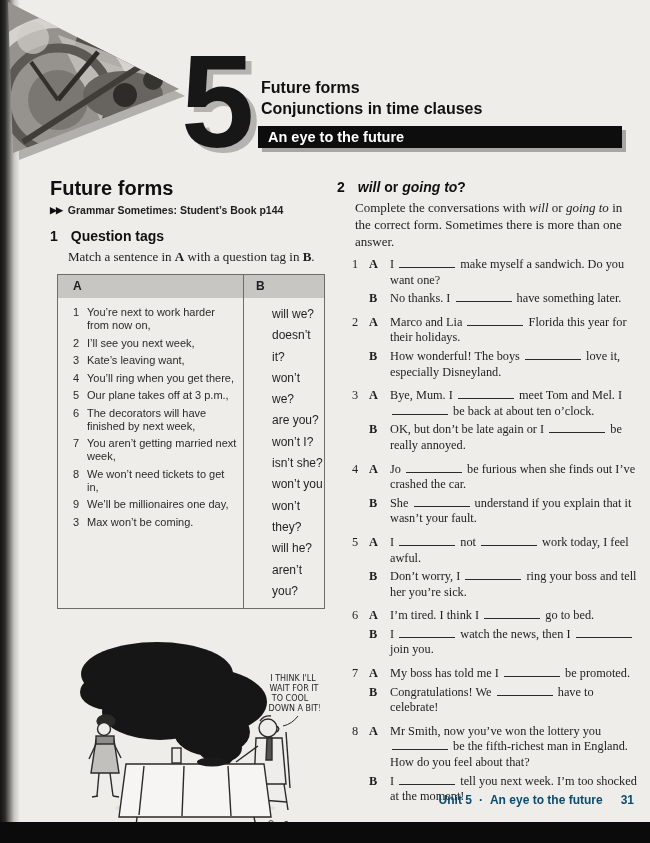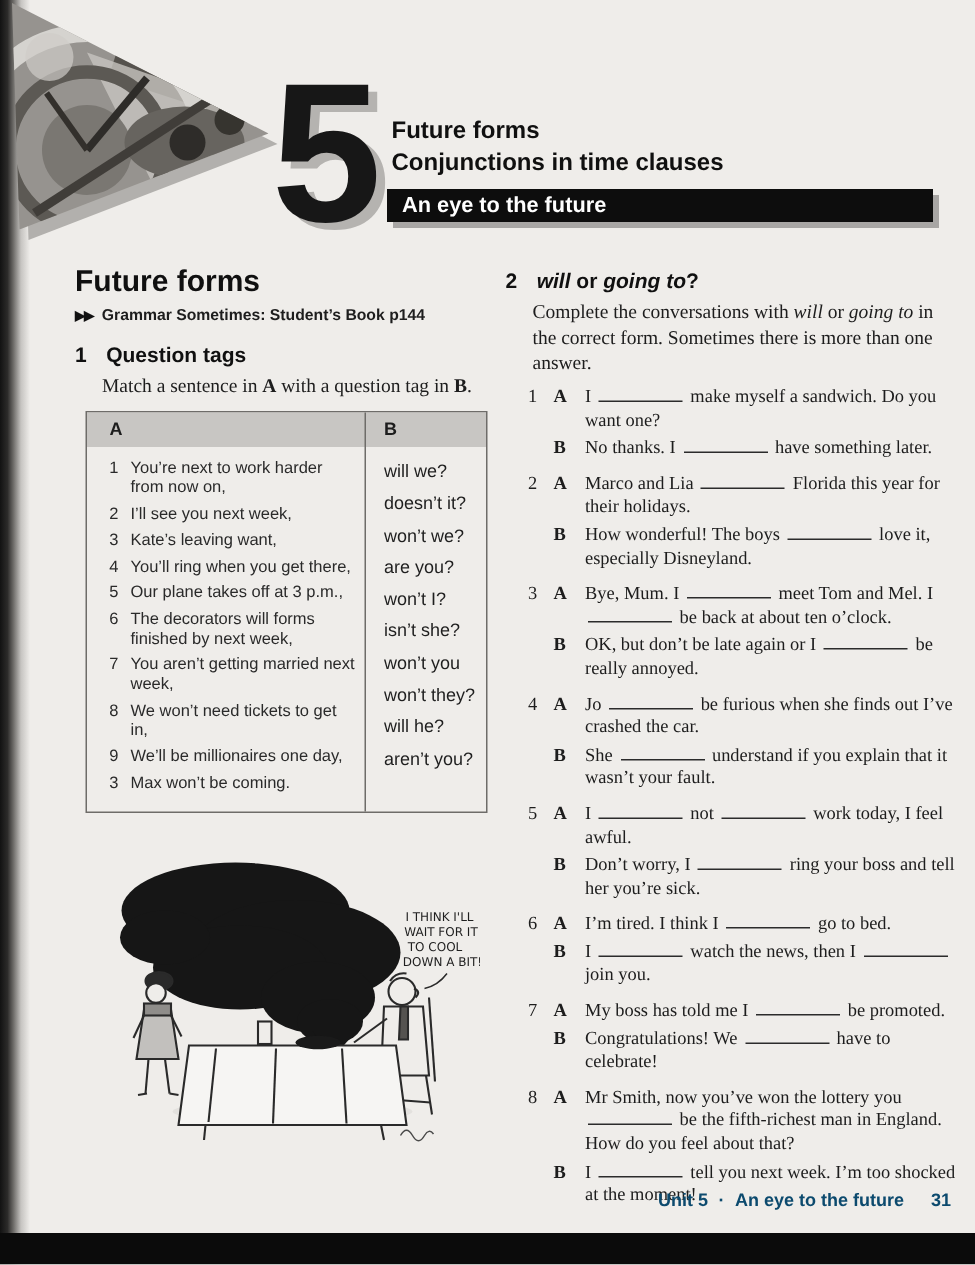--- a/index.html
+++ b/index.html
@@ -24,21 +24,21 @@
   .arrows{font-size:9px;letter-spacing:-1px;color:#111;}
   .ex-head{margin-top:12px;display:flex;gap:13px;font-size:14px;font-weight:700;color:#101010;}
   .instr{margin:4px 0 0 18px;font-family:"Liberation Serif",serif;font-size:13px;line-height:17px;width:252px;}
   .instr .bd{font-weight:700;}
   .qtable{margin:9px 0 0 7px;width:266px;border:1px solid #6e6c69;}
   .thead{display:flex;background:#c8c6c3;height:23px;font-weight:700;font-size:12px;line-height:23px;}
   .th.a{width:185px;padding-left:15px;box-sizing:border-box;}
   .th.b{flex:1;padding-left:12px;border-left:1px solid #6e6c69;}
   .tbody{display:flex;}
   .col-a{width:185px;box-sizing:border-box;padding:8px 6px 8px 8px;}
-  .col-b{flex:1;border-left:1px solid #6e6c69;padding:6px 0 6px 12px;}
+  .col-b{flex:1;border-left:1px solid #6e6c69;padding:6px 0 6px 28px;}
   .arow{display:flex;gap:8px;margin-bottom:4.5px;font-size:11px;line-height:13px;color:#2a2a2a;}
   .rn{width:13px;text-align:right;flex-shrink:0;}
   .tag{font-size:12px;line-height:21.3px;color:#1f1f1f;}
   .cartoon{margin:27px 0 0 12px;}
   
   .col-right{position:absolute;left:337px;top:179px;width:300px;}
   .ex-head2{display:flex;gap:13px;font-size:14px;font-weight:700;color:#101010;}
   .ex-title2 .it{font-style:italic;}
   .instr2{margin:4px 0 0 18px;font-family:"Liberation Serif",serif;font-size:13px;line-height:17px;width:278px;}
   .instr2 .it,.txt .it{font-style:italic;}
@@ -126,21 +126,21 @@
             <div class="arow">
               <span class="rn">4</span>
               <span class="rt">You’ll ring when you get there,</span>
             </div>
             <div class="arow">
               <span class="rn">5</span>
               <span class="rt">Our plane takes off at 3 p.m.,</span>
             </div>
             <div class="arow">
               <span class="rn">6</span>
-              <span class="rt">The decorators will forms finished by next week,</span>
+              <span class="rt">The decorators will have finished by next week,</span>
             </div>
             <div class="arow">
               <span class="rn">7</span>
               <span class="rt">You aren’t getting married next week,</span>
             </div>
             <div class="arow">
               <span class="rn">8</span>
               <span class="rt">We won’t need tickets to get in,</span>
             </div>
             <div class="arow">

